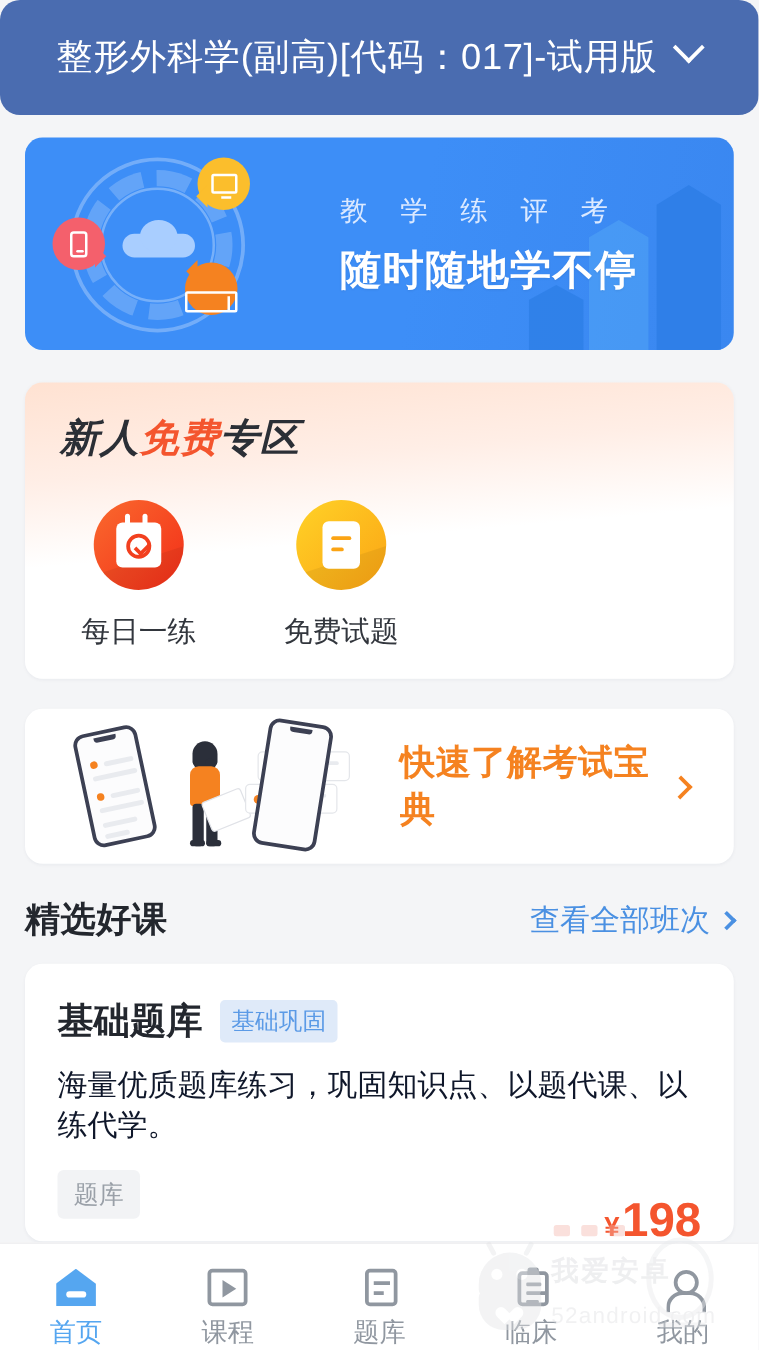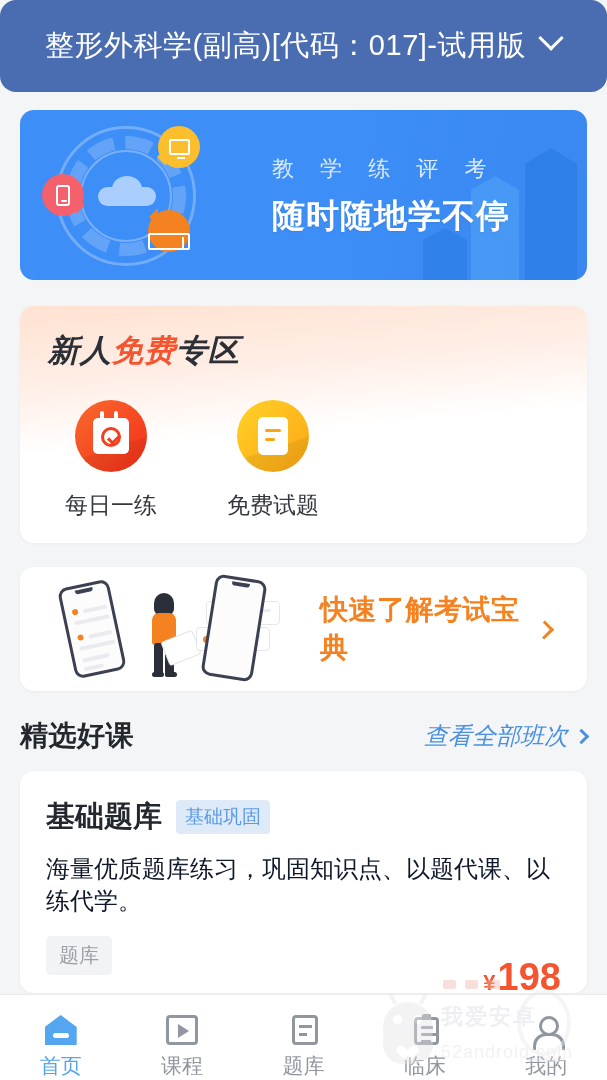--- a/index.html
+++ b/index.html
@@ -161,21 +161,21 @@
             border:1px solid #e0e2e7; border-radius:3px; transform:rotate(-22deg); }
   .quick-cta { flex:1; display:flex; align-items:center; justify-content:flex-end; padding-right:36px; }
   .quick-cta-text { color:#f58220; font-size:28px; font-weight:700; letter-spacing:.5px; }
   .chev-o { display:inline-block; margin-left:10px; width:14px; height:14px;
             border-right:3px solid #f58220; border-top:3px solid #f58220;
             transform:rotate(45deg); position:relative; top:1px; }
 
   
   .sec-head { margin:26px 20px 0 20px; display:flex; align-items:center; justify-content:space-between; }
   .sec-title { font-size:28px; font-weight:700; color:#23272e; letter-spacing:.5px; }
-  .sec-link { font-size:24px; color:#4a90e2; display:flex; align-items:center;font-style:italic; }
+  .sec-link { font-size:24px; color:#4a90e2; display:flex; align-items:center; }
   .chev-b { display:inline-block; margin-left:8px; width:11px; height:11px;
             border-right:3px solid #4a90e2; border-top:3px solid #4a90e2; transform:rotate(45deg); }
 
   
   .course { margin-top:16px; padding:26px 26px 18px 26px; position:relative; min-height:170px; }
   .course-titlerow { display:flex; align-items:center; }
   .course-title { font-size:29px; font-weight:700; color:#23272e; }
   .course-badge { margin-left:14px; background:#dfeaf9; color:#5b9ae6;
                   font-size:19px; padding:4px 9px; border-radius:4px; }
   .course-desc { margin-top:16px; font-size:24px; color:#0f172a; line-height:1.35; }

